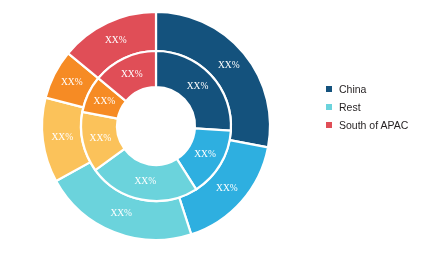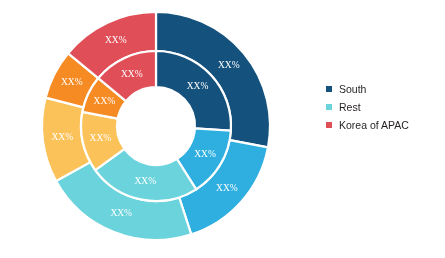--- a/index.html
+++ b/index.html
@@ -99,25 +99,25 @@
           <text x="100.37" y="138.43" class="slice-label">XX%</text>
           <text x="104.42" y="101.73" class="slice-label">XX%</text>
           <text x="131.73" y="74.42" class="slice-label">XX%</text>
         </g>
     </svg>
   </div>
 
   <div id="legend">
       <div class="legend-item">
         <span class="legend-swatch" style="background: rgb(20, 82, 125);"></span>
-        <span class="legend-label">South</span>
+        <span class="legend-label">China</span>
       </div>
       <div class="legend-item">
         <span class="legend-swatch" style="background: rgb(107, 211, 220);"></span>
         <span class="legend-label">Rest</span>
       </div>
       <div class="legend-item">
         <span class="legend-swatch" style="background: rgb(224, 78, 87);"></span>
-        <span class="legend-label">Korea of APAC</span>
+        <span class="legend-label">South of APAC</span>
       </div>
     </div>
 
 </div>
 
 </body></html>

